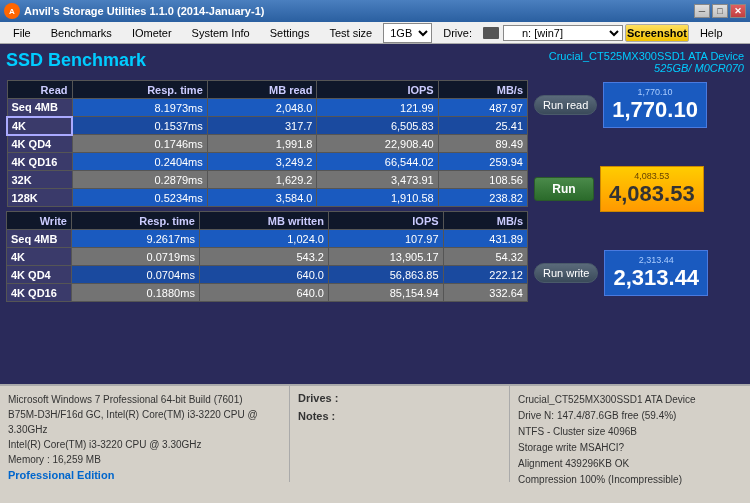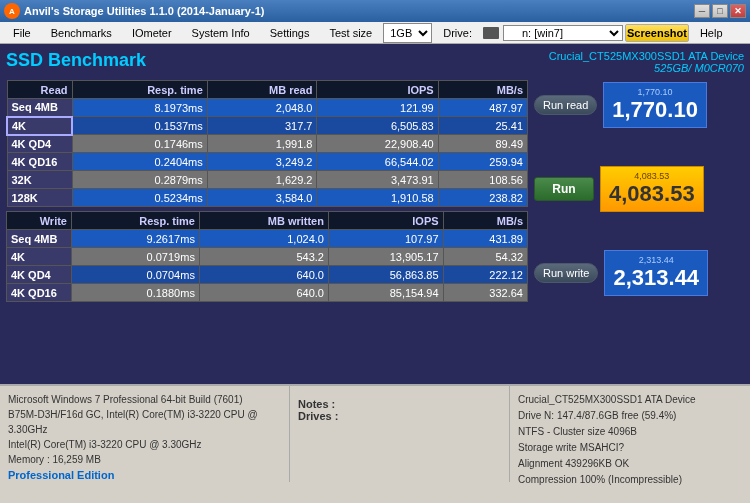--- a/index.html
+++ b/index.html
@@ -453,26 +453,26 @@
 
   <div class="bottom-left">
     <div>Microsoft Windows 7 Professional  64-bit Build (7601)</div>
     <div>B75M-D3H/F16d GC, Intel(R) Core(TM) i3-3220 CPU @ 3.30GHz</div>
     <div>Intel(R) Core(TM) i3-3220 CPU @ 3.30GHz</div>
     <div>Memory : 16,259 MB</div>
     <div class="professional-edition">Professional Edition</div>
   </div>
 
   <div class="bottom-middle">
+    <div>
+      <span class="bottom-middle-label">Drives :</span>
+      <span></span>
+    </div>
     <div style="margin-top:6px;">
       <span class="bottom-middle-label">Notes :</span>
-      <span></span>
-    </div>
-    <div>
-      <span class="bottom-middle-label">Drives :</span>
       <span></span>
     </div>
   </div>
 
   <div class="bottom-right">
     <div>Crucial_CT525MX300SSD1 ATA Device</div>
     <div>Drive N: 147.4/87.6GB free (59.4%)</div>
     <div>NTFS - Cluster size 4096B</div>
     <div>Storage write  MSAHCI?</div>
     <div></div>

